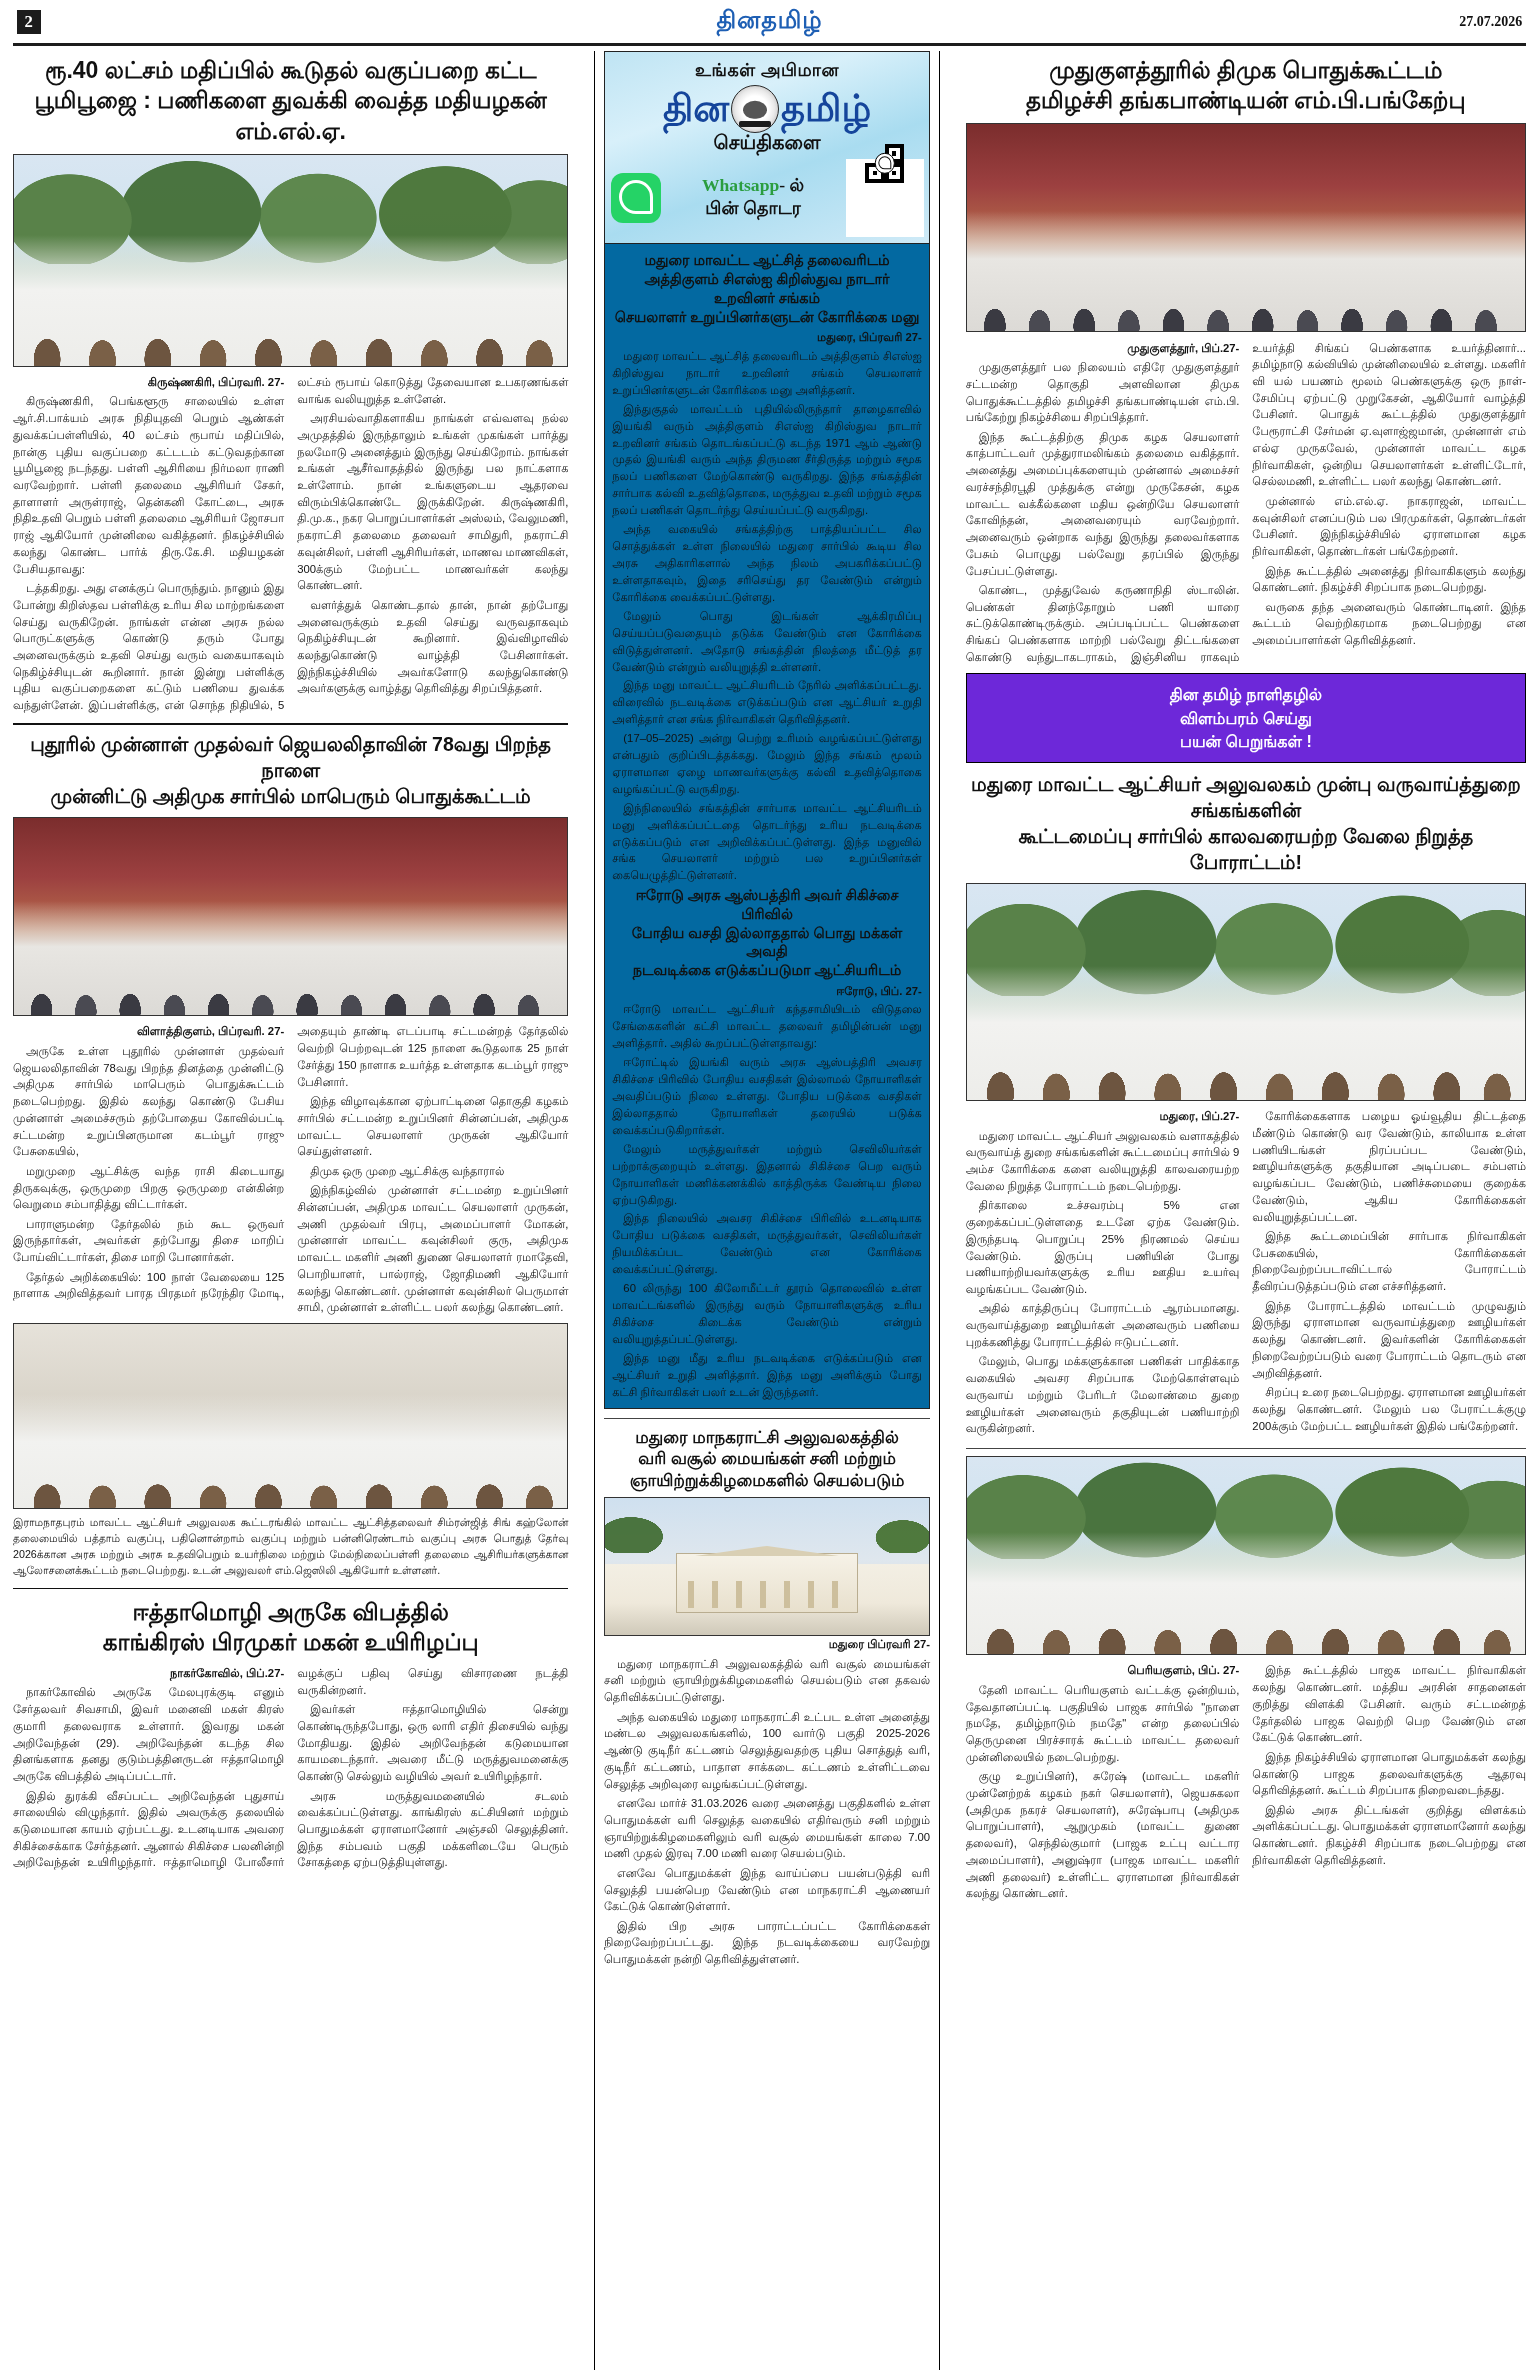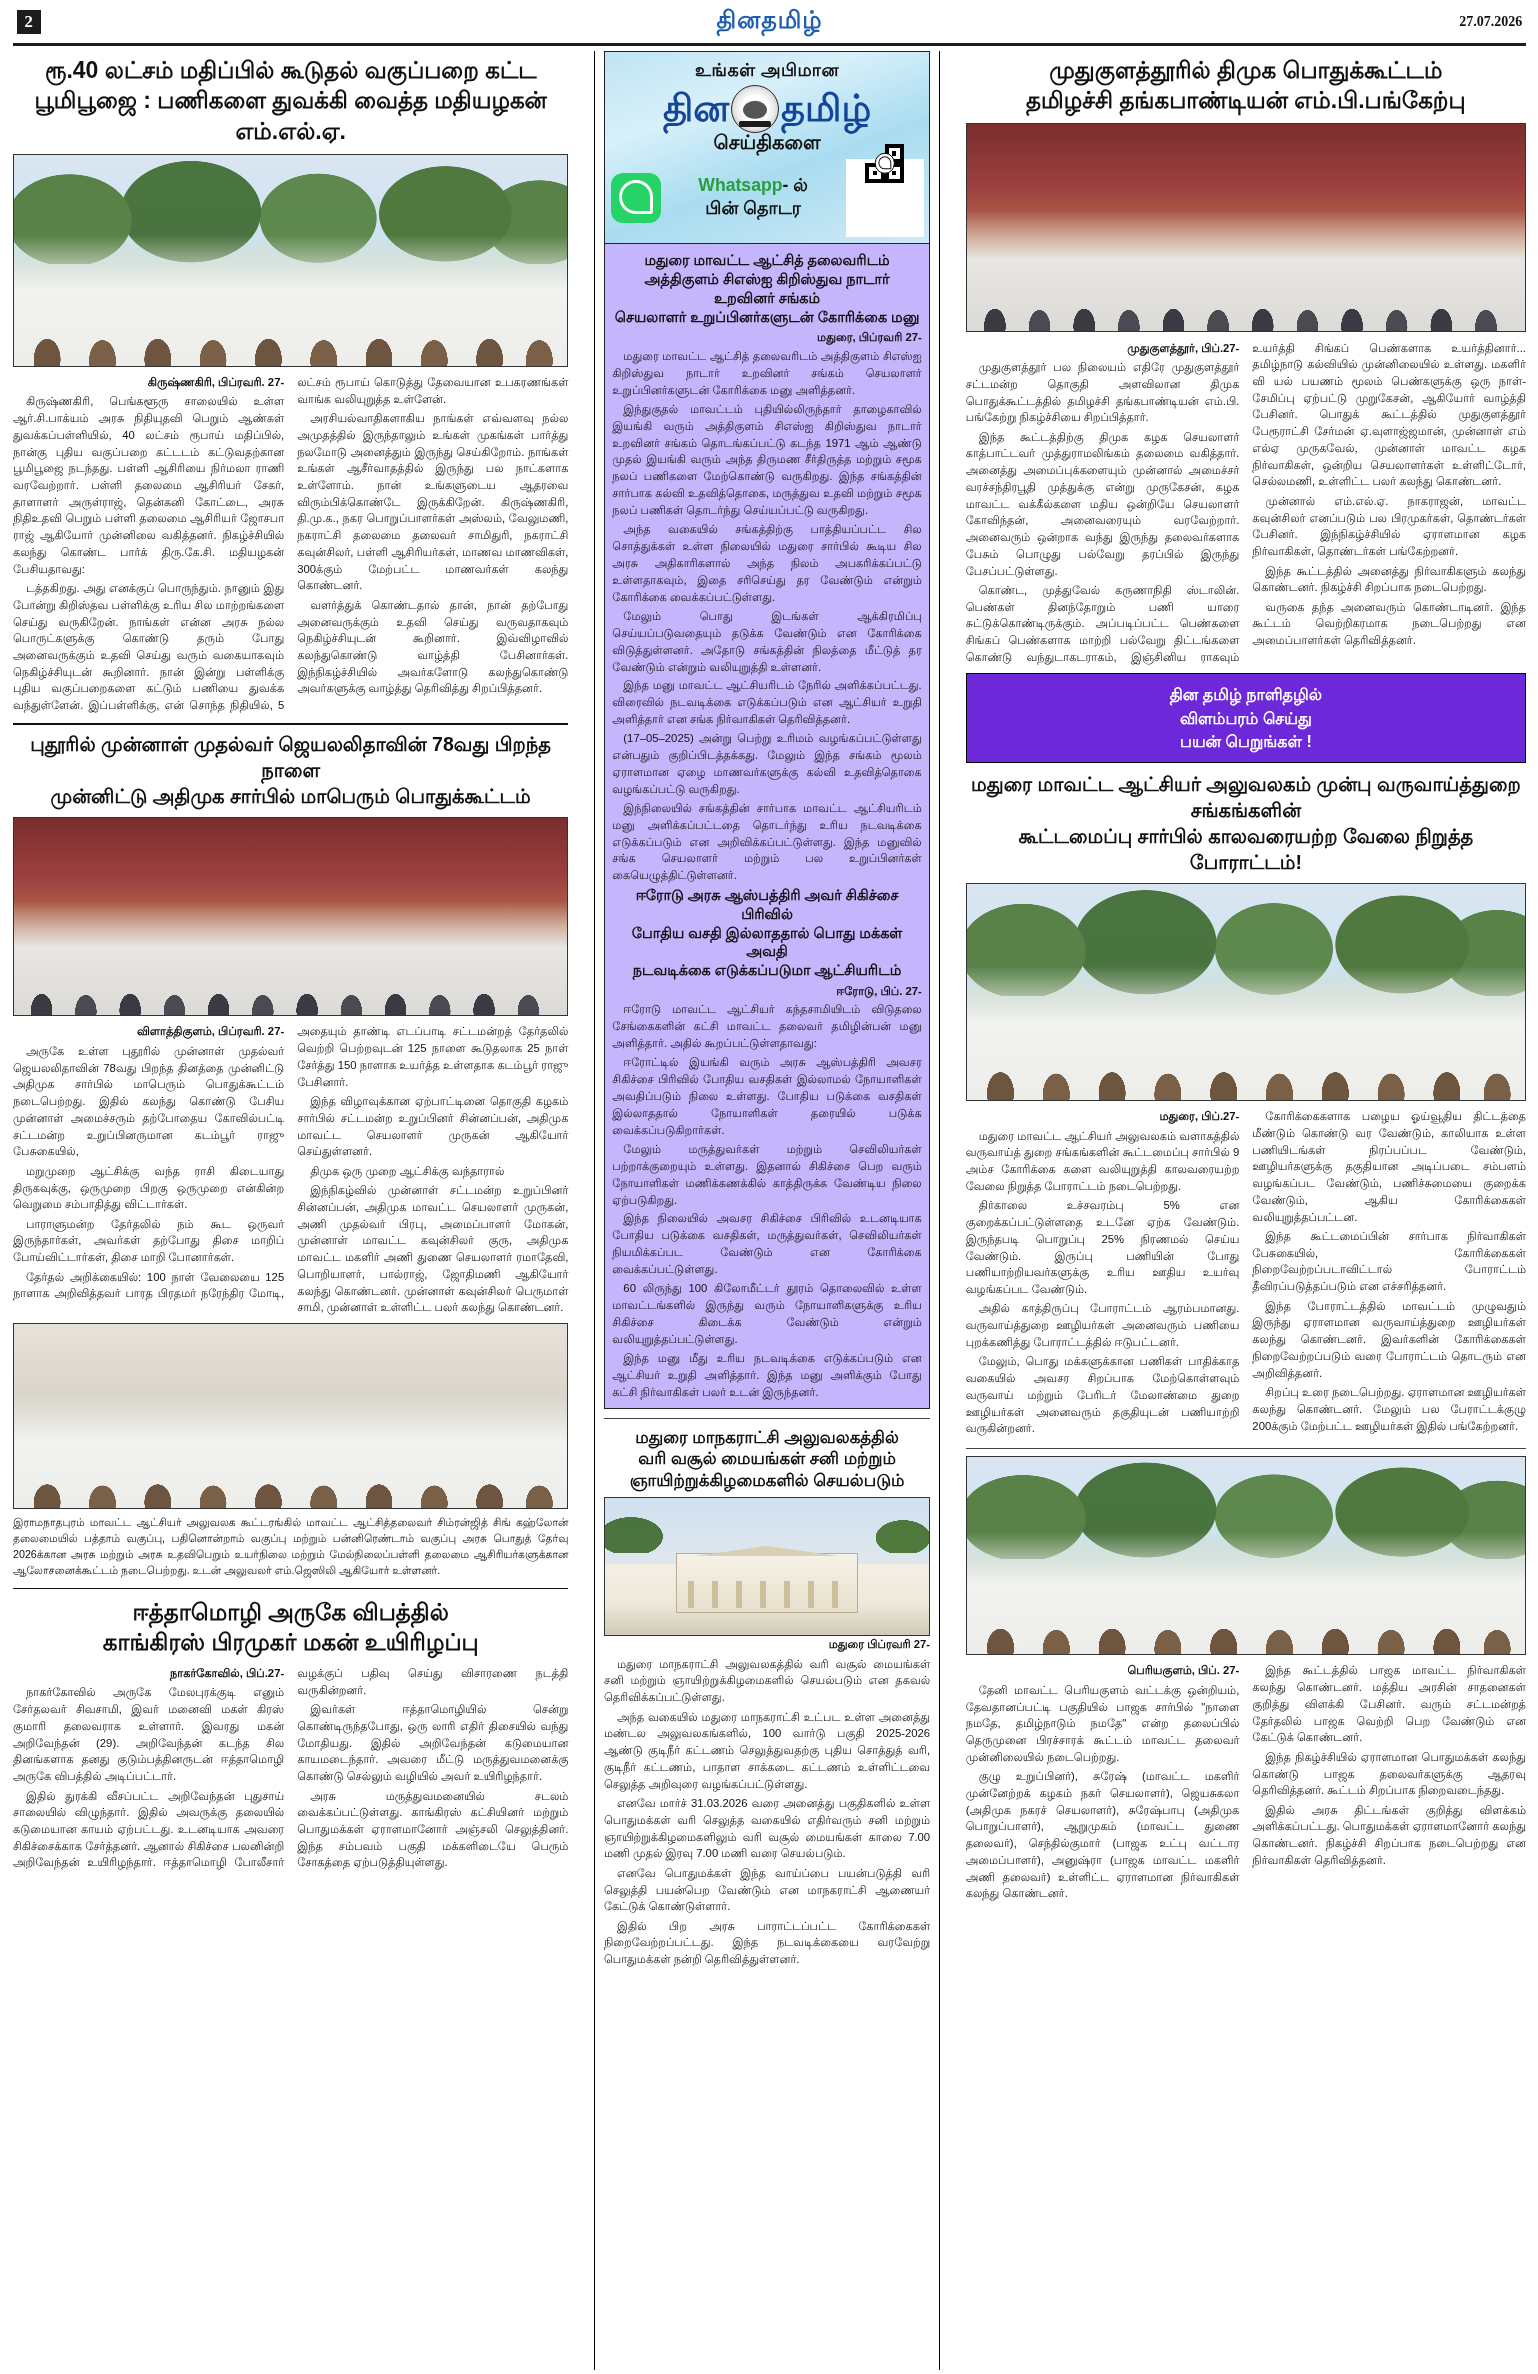--- a/index.html
+++ b/index.html
@@ -167,21 +167,21 @@
   .ad-l2{font-size:19.5px;font-weight:bold;color:#111;margin-top:-1.9px;}
   .ad-row{display:flex;align-items:center;justify-content:center;gap:5.6px;margin-top:3.7px;}
   .wa-icon{
     width:50px;height:50px;border-radius:12px;background:#25D366;flex:0 0 auto;position:relative;
   }
   .wa-icon:after{
     content:"";position:absolute;left:50%;top:48%;transform:translate(-50%,-50%);
     width:28px;height:28px;border-radius:50% 50% 8% 50%;border:3.7px solid #fff;
   }
   .ad-mid{flex:1 1 auto;}
-  .ad-wa1{font-size:17.6px;font-weight:bold;color:#2a9d3f;font-family:Liberation Sans, sans-serif;}
+  .ad-wa1{font-size:17.6px;font-weight:bold;color:#2a9d3f;font-family:Liberation Serif, serif;}
   .ad-wa1 .sfx{color:#111;}
   .ad-wa2{font-size:17.6px;font-weight:bold;color:#111;}
   .qr{
     width:78px;height:78px;flex:0 0 auto;background:#fff;padding:2.8px;border:0.9px solid #fff;
   }
   .qr .grid{
     width:100%;height:100%;
     background-image:
       linear-gradient(90deg,#000 50%,transparent 50%),
       linear-gradient(0deg,#000 50%,transparent 50%);
@@ -192,21 +192,21 @@
   .qr .eye{position:absolute;width:19.5px;height:19.5px;border:4.6px solid #000;background:#fff;}
   .qr .eye.tl{left:0;top:0;} .qr .eye.tr{right:0;top:0;} .qr .eye.bl{left:0;bottom:0;}
   .qr .eye i{position:absolute;inset:3.7px;background:#000;display:block;}
   .qr .ctr{position:absolute;left:50%;top:50%;transform:translate(-50%,-50%);
     width:20.4px;height:20.4px;border-radius:50%;background:#fff;border:0.9px solid #000;}
   .qr .ctr:after{content:"";position:absolute;left:50%;top:48%;transform:translate(-50%,-50%);
     width:11px;height:11px;border-radius:50% 50% 6% 50%;border:1.9px solid #111;}
 
   
   .tint-box{
-    background:#c4b5fd;border:0.9px solid #222;border-top:0;padding:7.4px 7.4px 5.6px 7.4px;
+    background:#0369a1;border:0.9px solid #222;border-top:0;padding:7.4px 7.4px 5.6px 7.4px;
   }
   .tint-box .sub-h{font-size:14.4px;margin:0 0 2.8px 0;}
   .tint-box p{font-size:11.3px;line-height:1.5;text-align:justify;text-indent:11px;margin-bottom:1.9px;}
 
   
   .promo-black{
     background:#6d28d9;color:#fff;text-align:center;padding:9.3px 7.4px;margin:7.4px 0 9.3px 0;
     border:0.9px solid #000;
   }
   .promo-black div{font-size:16px;font-weight:bold;line-height:1.45;}

